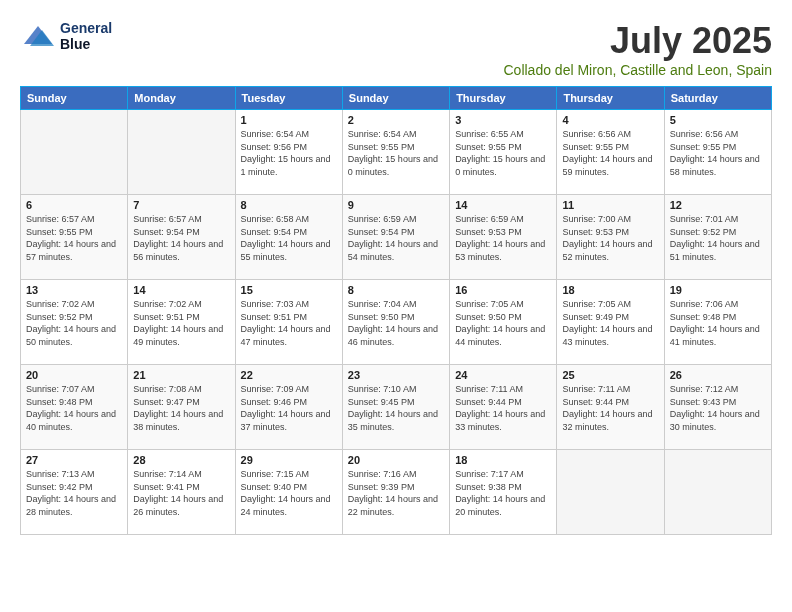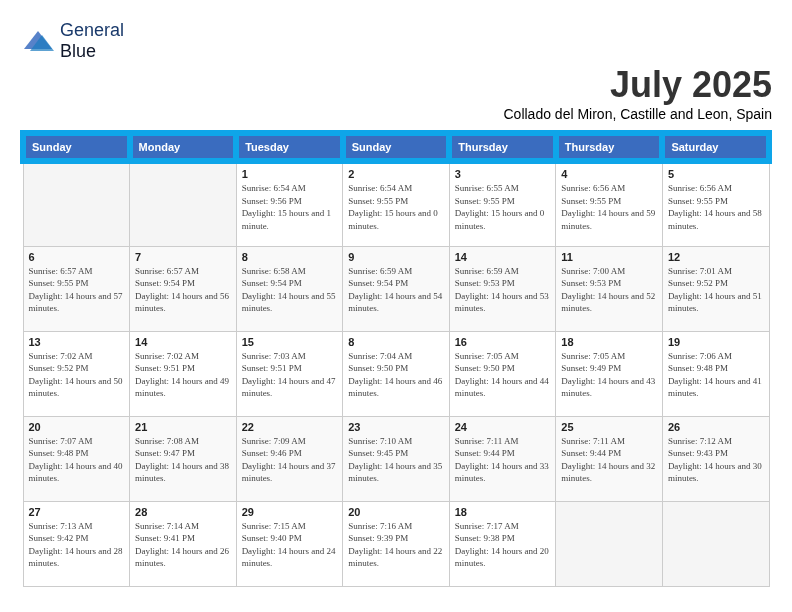--- a/index.html
+++ b/index.html
@@ -12,54 +12,54 @@
     }
     .header {
       display: flex;
       justify-content: space-between;
       align-items: flex-start;
       margin-bottom: 8px;
     }
     .logo {
       display: flex;
       align-items: center;
-      font-size: 18px;
-      font-weight: normal;
+      font-size: 14px;
+      font-weight: bold;
       color: #1a3a6b;
       justify-content: center;
     }
     .logo-icon {
       width: 36px;
       height: 28px;
       position: relative;
       margin-right: 4px;
     }
-    .title-block { text-align: right; margin-top: 44px; }
+    .title-block { text-align: right; }
     .month-title {
       font-size: 36px;
       font-weight: bold;
       color: #333;
     }
     .subtitle {
       font-size: 14px;
-      color: #000000;
+      color: #4d7c0f;
     }
     table {
       width: 100%;
       border-collapse: collapse;
       table-layout: fixed;
     }
     th {
       background-color: #3a6cbf;
       color: white;
       font-size: 11px;
       font-weight: bold;
       text-align: left;
       padding: 5px 6px;
-      border: 6px solid #0ea5e9;
+      border: 1px solid #0ea5e9;
     }
     td {
       border: 1px solid #ccc;
       vertical-align: top;
       padding: 4px 5px;
       font-size: 9.5px;
       color: #333;
       height: 85px;
       background: #fff;
     }
@@ -67,21 +67,20 @@
     .day-num {
       font-size: 11px;
       font-weight: bold;
       color: #222;
       margin-bottom: 2px;
     }
     .day-info {
       font-size: 9px;
       color: #444;
       line-height: 1.4;
-      font-family: Liberation Serif, serif;
     }
     .row-even td { background: #f9f9f9; }
   </style>
 </head>
 <body>
 
 <div class="header">
   <div class="logo">
     <svg class="logo-icon" viewBox="0 0 36 28" width="36" height="28">
       <polygon points="18,4 32,22 4,22" fill="#3a6cbf" opacity="0.85"></polygon>

